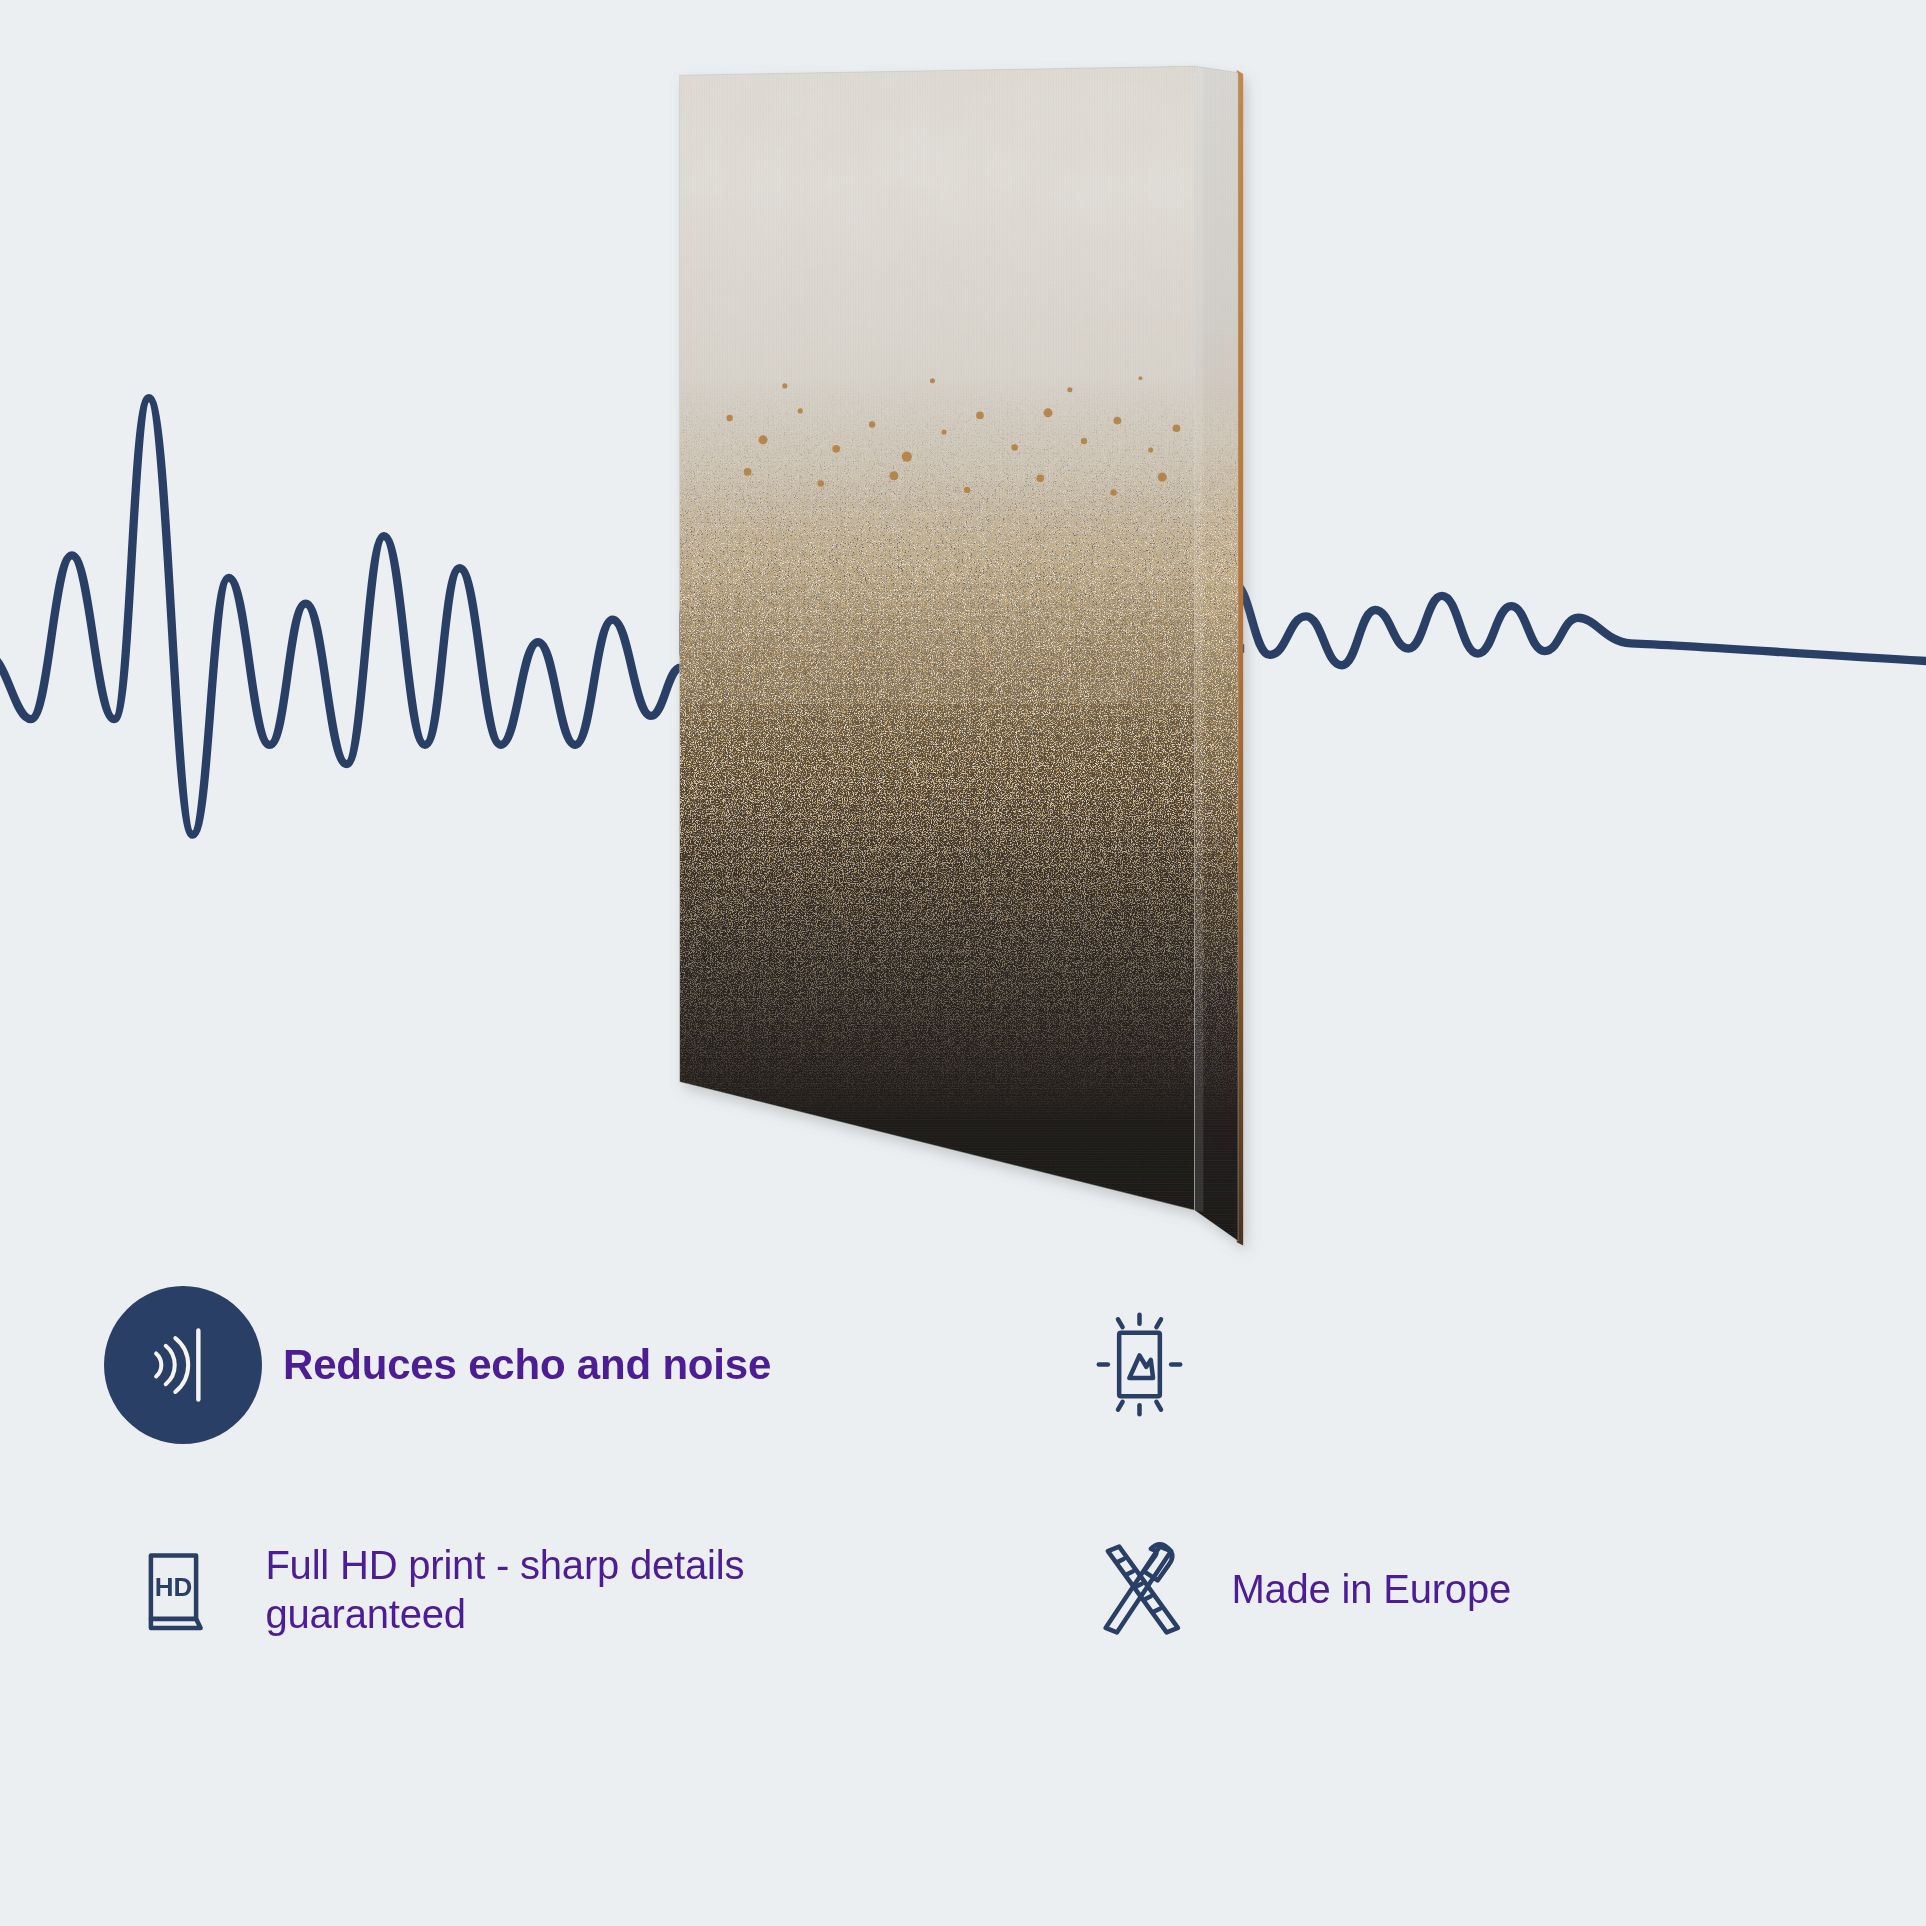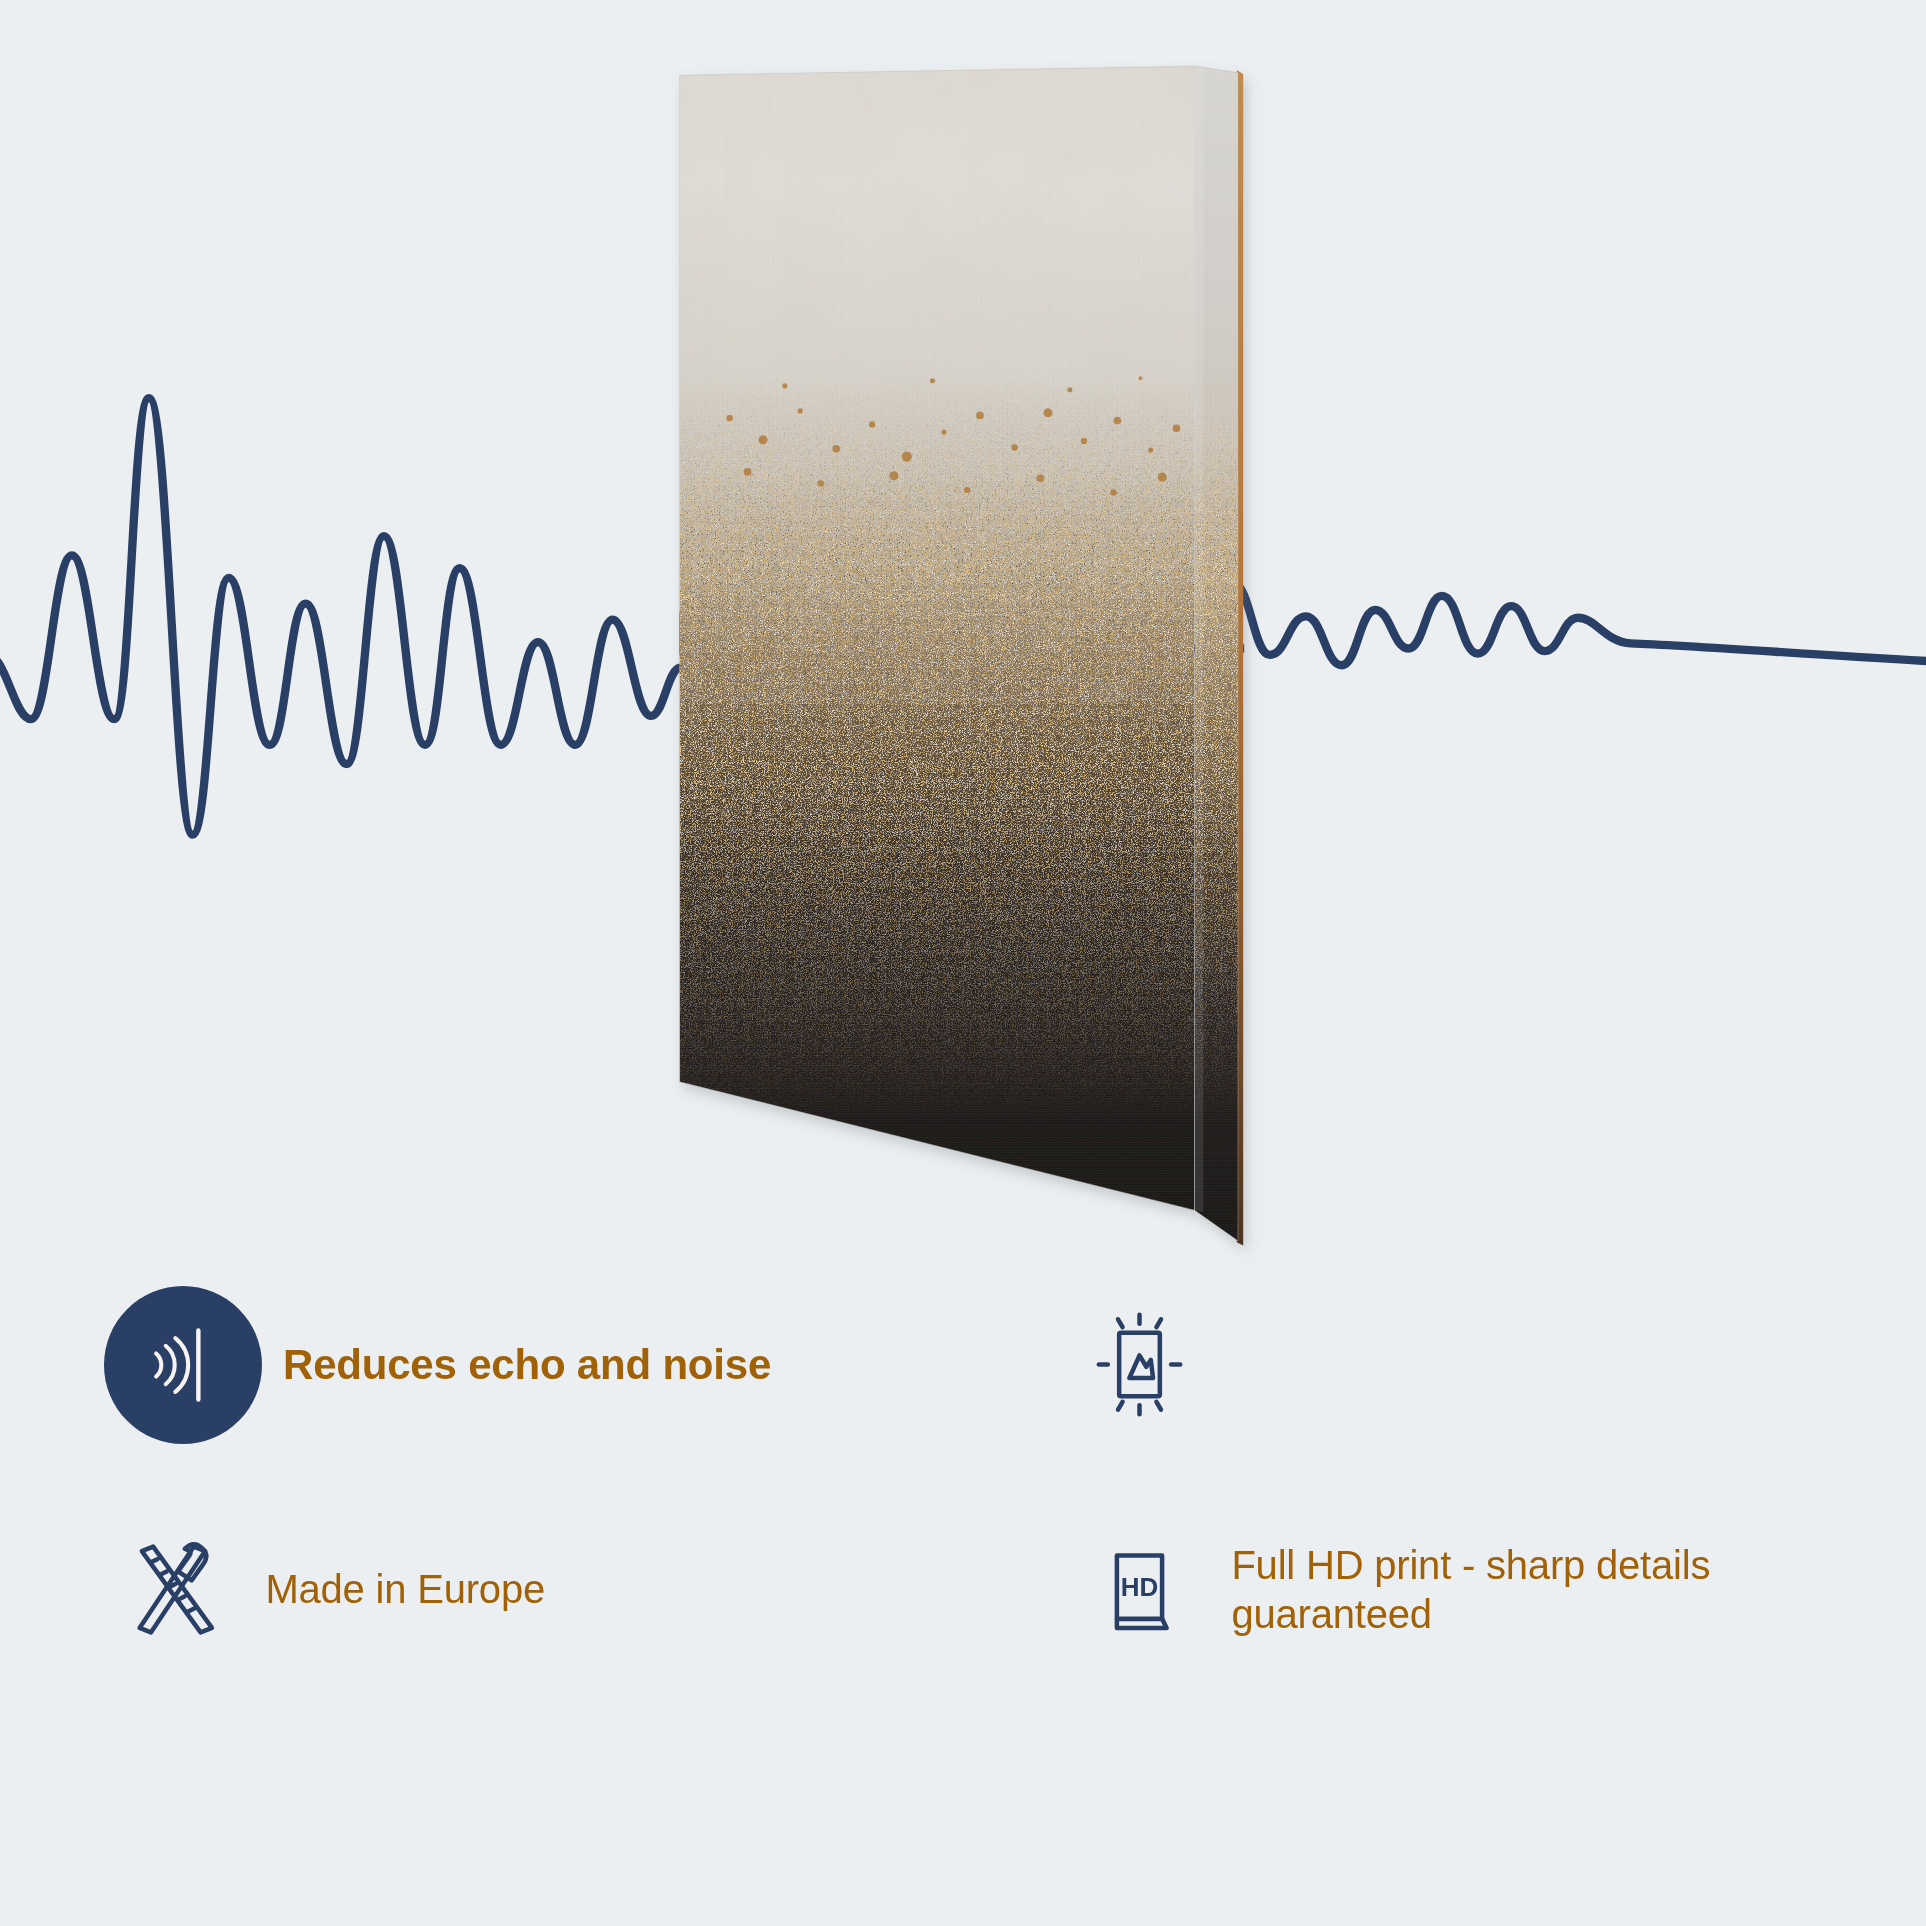--- a/index.html
+++ b/index.html
@@ -46,21 +46,21 @@
   .feature-icon {
     flex:0 0 auto;
     display:flex;
     align-items:center;
     justify-content:center;
   }
   .f-primary .feature-icon { width:173px; height:173px; }
   .f-secondary .feature-icon { width:154px; height:128px; }
 
   .feature-label {
-    color:#a16207;
+    color:#4c1d95;
     line-height:1.22;
   }
   .f-primary .feature-label {
     font-size:42px;
     font-weight:bold;
     letter-spacing:-0.2px;
     padding-left:14px;
   }
   .f-secondary .feature-label {
     font-size:40px;
@@ -325,47 +325,47 @@
             <line x1="69" y1="10" x2="65" y2="17"></line>
             <line x1="50" y1="86" x2="50" y2="94"></line>
             <line x1="31" y1="90" x2="35" y2="83"></line>
             <line x1="69" y1="90" x2="65" y2="83"></line>
             <line x1="14" y1="50" x2="22" y2="50"></line>
             <line x1="78" y1="50" x2="86" y2="50"></line>
           </svg>
         </div>
       </div>
 
-      <div class="feature f-secondary">
-        <div class="feature-icon">
-          <svg width="113" height="113" viewBox="0 0 100 100" fill="none" stroke="#2a3f66" stroke-width="4" stroke-linecap="round" stroke-linejoin="round">
-
-            <path d="M22,16 L32,12 L84,84 L74,88 Z"></path>
-            <line x1="30" y1="26" x2="36" y2="23"></line>
-            <line x1="38" y1="37" x2="44" y2="34"></line>
-            <line x1="46" y1="48" x2="52" y2="45"></line>
-            <line x1="54" y1="59" x2="60" y2="56"></line>
-            <line x1="62" y1="70" x2="68" y2="67"></line>
-
-            <path d="M78,16 L68,12 L20,84 L30,88 Z"></path>
-            <path d="M60,14 Q68,6 76,14 Q82,20 76,28 L66,42 L54,34 L64,20 Q67,16 60,14 Z"></path>
-          </svg>
-        </div>
-        <div class="feature-label">Made in Europe</div>
-      </div>
-
       <div class="feature f-secondary right">
         <div class="feature-icon">
           <svg width="113" height="113" viewBox="0 0 100 100" fill="none" stroke="#2a3f66" stroke-width="4" stroke-linecap="round" stroke-linejoin="round">
             <path d="M30,20 L70,20 L70,76 L30,76 Z"></path>
             <path d="M30,76 L30,84 L74,84 L70,76"></path>
             <text x="50" y="56" font-family="'Liberation Sans', sans-serif" font-size="23" font-weight="bold" fill="#2a3f66" stroke="none" text-anchor="middle">HD</text>
           </svg>
         </div>
         <div class="feature-label">Full HD print - sharp details guaranteed</div>
       </div>
 
+      <div class="feature f-secondary">
+        <div class="feature-icon">
+          <svg width="113" height="113" viewBox="0 0 100 100" fill="none" stroke="#2a3f66" stroke-width="4" stroke-linecap="round" stroke-linejoin="round">
+
+            <path d="M22,16 L32,12 L84,84 L74,88 Z"></path>
+            <line x1="30" y1="26" x2="36" y2="23"></line>
+            <line x1="38" y1="37" x2="44" y2="34"></line>
+            <line x1="46" y1="48" x2="52" y2="45"></line>
+            <line x1="54" y1="59" x2="60" y2="56"></line>
+            <line x1="62" y1="70" x2="68" y2="67"></line>
+
+            <path d="M78,16 L68,12 L20,84 L30,88 Z"></path>
+            <path d="M60,14 Q68,6 76,14 Q82,20 76,28 L66,42 L54,34 L64,20 Q67,16 60,14 Z"></path>
+          </svg>
+        </div>
+        <div class="feature-label">Made in Europe</div>
+      </div>
+
 
     </div>
   </div>
 
 </div>
 
 
 </body></html>

